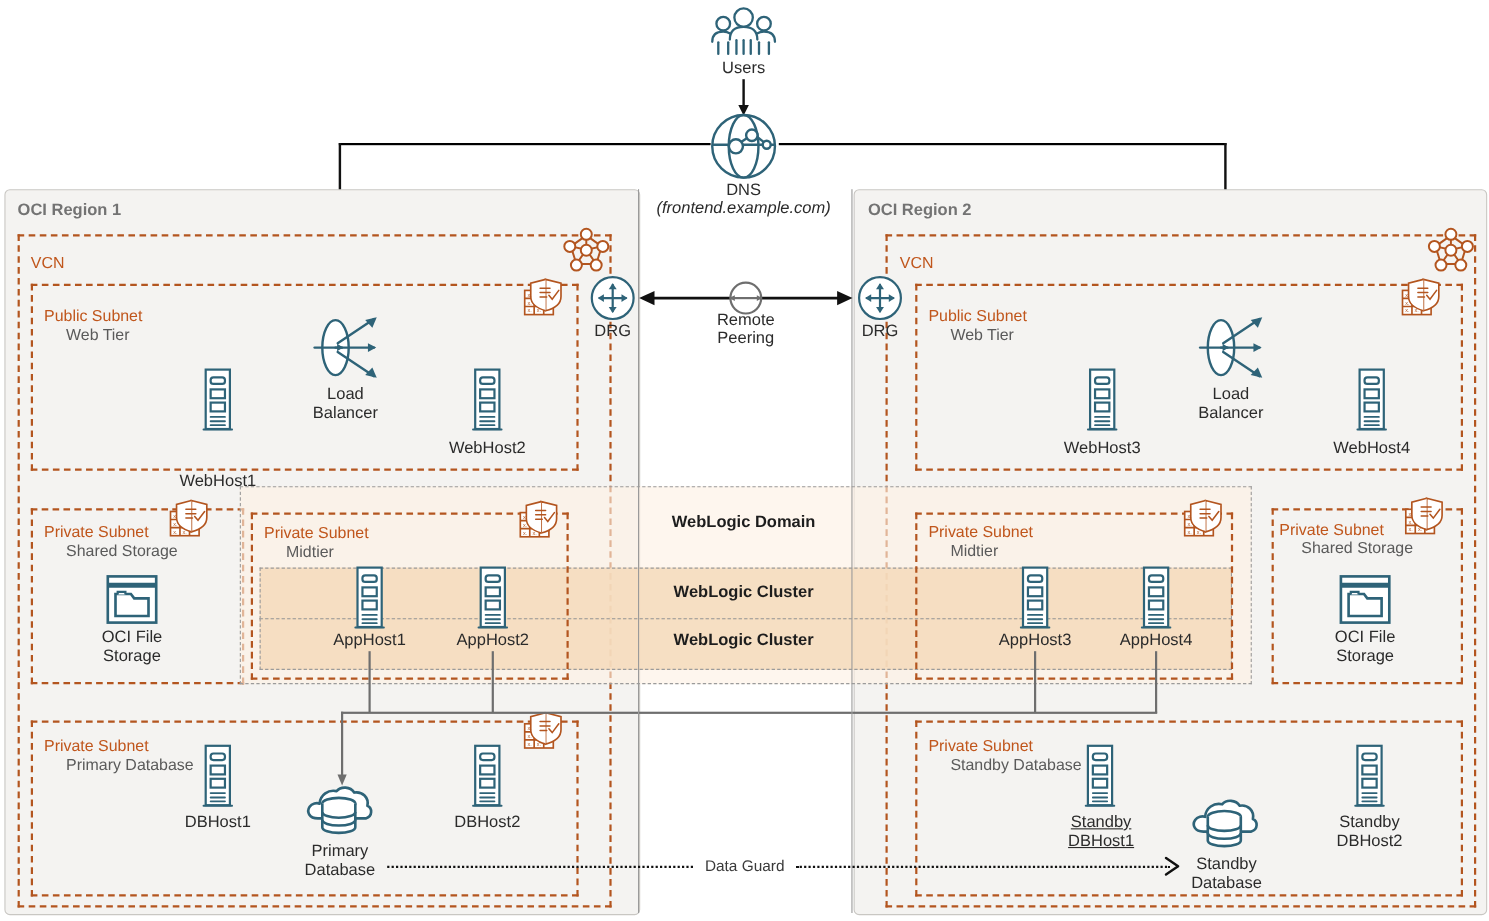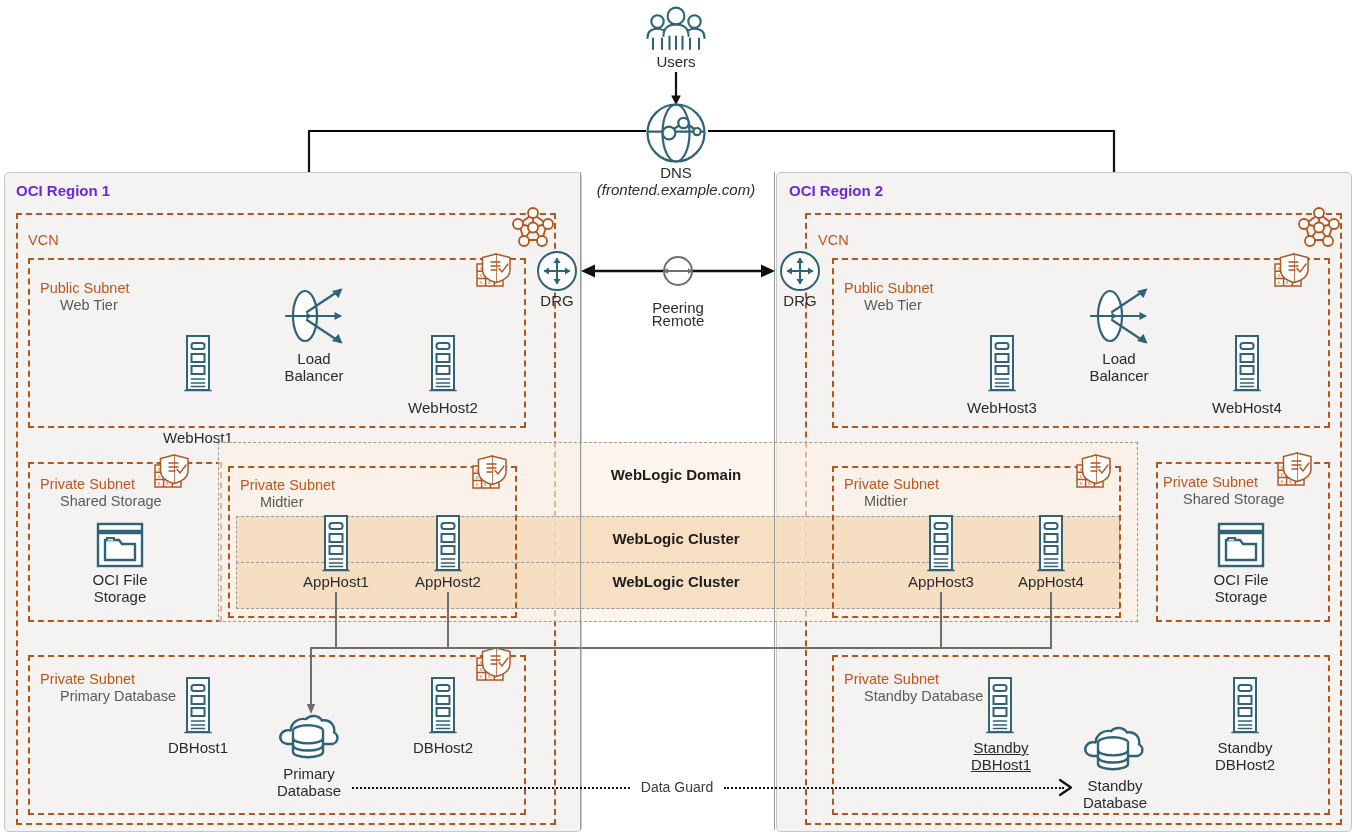--- a/index.html
+++ b/index.html
@@ -4,21 +4,21 @@
 <style>
   html,body{margin:0;padding:0;background:#ffffff;}
   body{width:1354px;height:837px;font-family:"Liberation Sans",sans-serif;}
   #stage{position:relative;width:1354px;height:837px;overflow:hidden;background:#ffffff;}
 
   .abs{position:absolute;}
   .lbl{position:absolute;color:#2b2b2b;font-size:15px;line-height:17px;text-align:center;white-space:pre;}
 
   
   .region{position:absolute;background:#f4f3f1;border:1px solid #c9c7c3;border-radius:5px;}
-  .region-title{position:absolute;font-size:15px;font-weight:bold;color:#6d28d9;}
+  .region-title{position:absolute;font-size:15px;font-weight:bold;color:#737373;}
 
   
   .vcn{position:absolute;border:2px dashed #b3551f;}
   .subnet{position:absolute;border:2px dashed #b3551f;}
   .subnet-title{position:absolute;font-size:14.5px;font-weight:normal;color:#c0561c;line-height:17px;}
   .subnet-sub{position:absolute;font-size:14.5px;color:#5a5a5a;line-height:17px;margin-left:20px;}
 
   
   .wl-domain{position:absolute;border:1.5px dashed #9b9b9b;background:rgba(253,240,228,0.62);}
   .wl-cluster{position:absolute;border:1.5px dashed #9b9b9b;background:rgba(244,219,187,0.85);}
@@ -665,21 +665,21 @@
     </svg>
   </div>
   <div class="icon" style="left:661px;top:256px;">
     <svg width="34" height="34" viewBox="0 0 34 34">
       <circle cx="17" cy="15" r="14" fill="#ffffff" stroke="#6e6e6e" stroke-width="2"></circle>
       <path d="M3 15 H31" stroke="#6e6e6e" stroke-width="2"></path>
       <path d="M2 15 L7 12.3 L7 17.7 Z" fill="#6e6e6e"></path>
       <path d="M32 15 L27 12.3 L27 17.7 Z" fill="#6e6e6e"></path>
     </svg>
   </div>
-  <div class="lbl" style="left:628px;top:282px;width:100px;line-height:17px;margin-top:30px;">Remote</div>
+  <div class="lbl" style="left:628px;top:282px;width:100px;line-height:17px;">Remote</div>
   <div class="lbl" style="left:628px;top:299px;width:100px;line-height:17px;">Peering</div>
 
   <div class="dotline" style="left:352px;top:787px;width:278px;"></div>
   <div class="lbl" style="left:620px;top:779px;width:114px;font-size:14px;color:#3a3a3a;">Data Guard</div>
   <div class="dotline" style="left:724px;top:787px;width:340px;"></div>
   <div class="abs" style="left:1058px;top:777px;">
     <svg width="20" height="22" viewBox="0 0 20 22">
       <path d="M2 3 L13 10.5 L2 18" stroke="#111" stroke-width="2.2" fill="none" stroke-linecap="round" stroke-linejoin="round"></path>
     </svg>
   </div>

